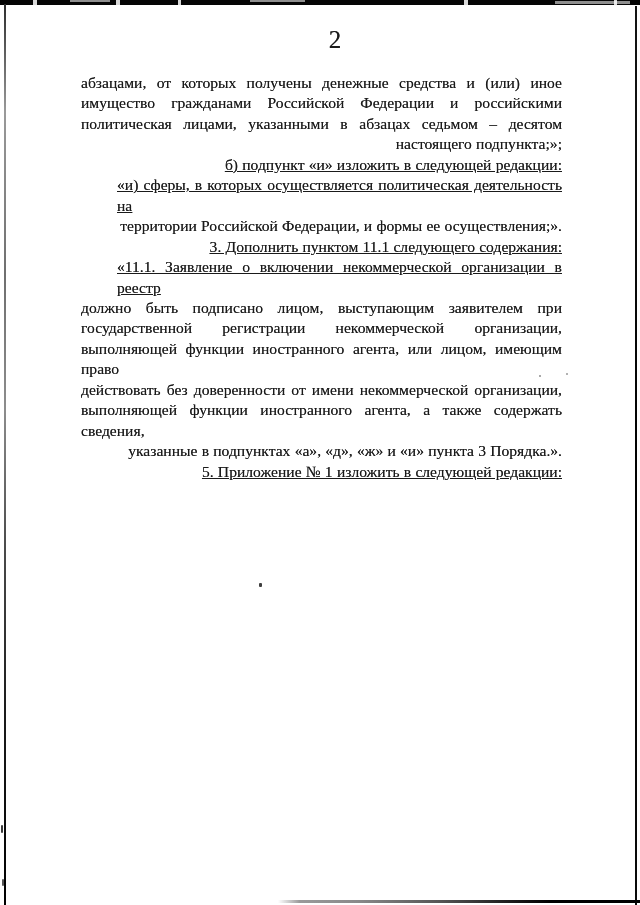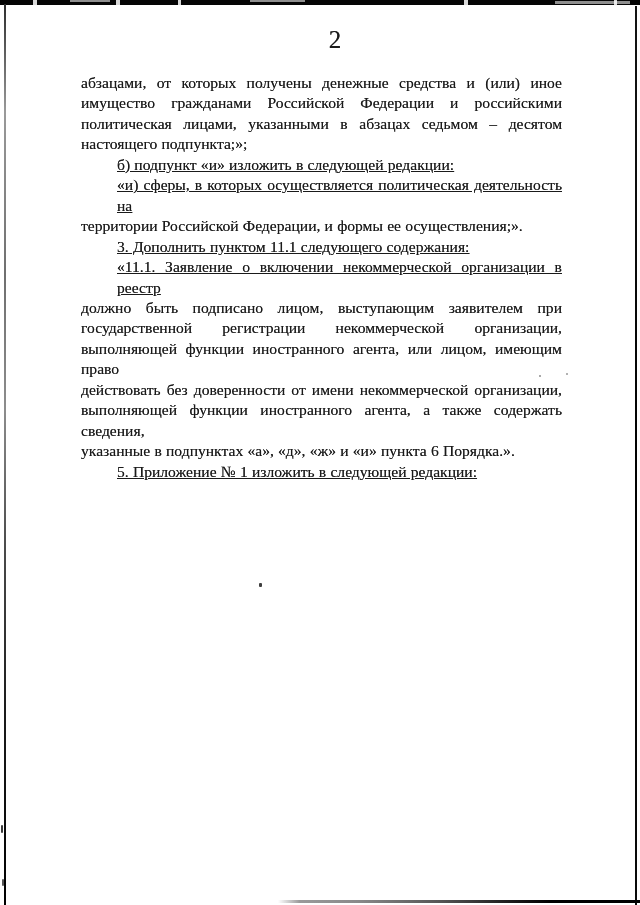--- a/index.html
+++ b/index.html
@@ -21,21 +21,21 @@
     text-shadow: 0 0 0.4px rgba(0,0,0,.6);
   }
 
   
   .textblock {
     position: absolute; left: 81px; top: 73px; width: 481px;
     font-size: 15.6px; line-height: 20.45px;
     text-shadow: 0 0 0.4px rgba(0,0,0,.65);
     word-spacing: 0.02em;
   }
-  .ln { text-align: left; }
+  .ln { text-align: right; }
   .ln.j { text-align: justify; text-align-last: justify; }
   .ln.ind { padding-left: 36px; text-decoration: underline; }
 
   
   .edge-top {
     position: absolute; left: 0; top: 0; width: 640px; height: 5px;
     background: #050505;
   }
   .edge-top .gray { position: absolute; background: #8f8f8f; }
   .edge-top .notch { position: absolute; background: #ffffff; opacity: .85; }
@@ -92,17 +92,17 @@
     <div class="ln ind">б) подпункт «и» изложить в следующей редакции:</div>
     <div class="ln ind j">«и) сферы, в которых осуществляется политическая деятельность на</div>
     <div class="ln">территории Российской Федерации, и формы ее осуществления;».</div>
     <div class="ln ind">3. Дополнить пунктом 11.1 следующего содержания:</div>
     <div class="ln ind j">«11.1. Заявление о включении некоммерческой организации в реестр</div>
     <div class="ln j">должно быть подписано лицом, выступающим заявителем при</div>
     <div class="ln j">государственной регистрации некоммерческой организации,</div>
     <div class="ln j">выполняющей функции иностранного агента, или лицом, имеющим право</div>
     <div class="ln j">действовать без доверенности от имени некоммерческой организации,</div>
     <div class="ln j">выполняющей функции иностранного агента, а также содержать сведения,</div>
-    <div class="ln">указанные в подпунктах «а», «д», «ж» и «и» пункта 6 Порядка.».</div>
+    <div class="ln">указанные в подпунктах «а», «д», «ж» и «и» пункта 3 Порядка.».</div>
     <div class="ln ind">5. Приложение № 1 изложить в следующей редакции:</div>
   </div>
 
 </div>
 
 </body></html>

